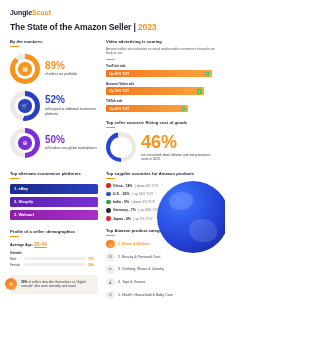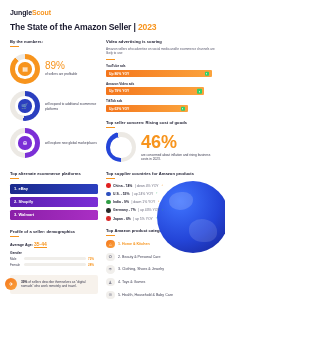--- a/index.html
+++ b/index.html
@@ -34,21 +34,21 @@
   .donut { position:relative; width:30px; height:30px; border-radius:50%; flex:0 0 30px; }
   .donut::after {
     content:""; position:absolute; inset:5.2px; background:#fff; border-radius:50%;
   }
   .dcore {
     position:absolute; inset:8.4px; border-radius:50%; z-index:2;
     display:flex; align-items:center; justify-content:center;
     color:#fff; font-size:6px; line-height:1;
   }
   .stxt { flex:1; }
-  .spct { font-size:10px; font-weight:normal; line-height:1; }
+  .spct { font-size:10px; font-weight:bold; line-height:1; }
   .sdesc { font-size:3.2px; color:#3c3c50; line-height:1.5; margin-top:1.5px; }
 
   
   .bargrp { margin-top:4.5px; }
   .barlab { font-size:3.2px; font-weight:bold; color:#2a2a3d; margin-bottom:1.5px; }
   .bar {
     height:7.5px; border-radius:1px; position:relative;
     display:flex; align-items:center;
     background:linear-gradient(90deg,#f4761c 0%,#fba33d 100%);
   }
@@ -173,29 +173,31 @@
           <div class="spct" style="color:#f7941d">89%</div>
           <div class="sdesc">of sellers are profitable</div>
         </div>
       </div>
 
       <div class="stat">
         <div class="donut" id="d1" style="background: conic-gradient(rgb(43, 63, 191) 0deg, rgb(43, 63, 191) 52%, rgb(236, 233, 228) 52%, rgb(236, 233, 228) 100%);">
           <div class="dcore" style="background: rgb(43, 63, 191);">🛒</div>
         </div>
         <div class="stxt">
+          <div class="spct" style="color:#2b3fbf">52%</div>
           <div class="sdesc">will expand to additional ecommerce platforms</div>
         </div>
       </div>
 
       <div class="stat">
         <div class="donut" id="d2" style="background: conic-gradient(rgb(123, 47, 214) 0deg, rgb(123, 47, 214) 50%, rgb(236, 233, 228) 50%, rgb(236, 233, 228) 100%);">
           <div class="dcore" style="background: rgb(123, 47, 214);">⊕</div>
         </div>
         <div class="stxt">
+          <div class="spct" style="color:#7b2fd6">50%</div>
           <div class="sdesc">will explore new global marketplaces</div>
         </div>
       </div>
 
       <div style="margin-top:13px">
         <div class="sec-h">Top alternate ecommerce platforms</div>
         <div class="rule"></div>
         <div class="rank">
           <div class="rbar rb1">
             <span><span>1.</span>&nbsp;<span>eBay</span></span>

